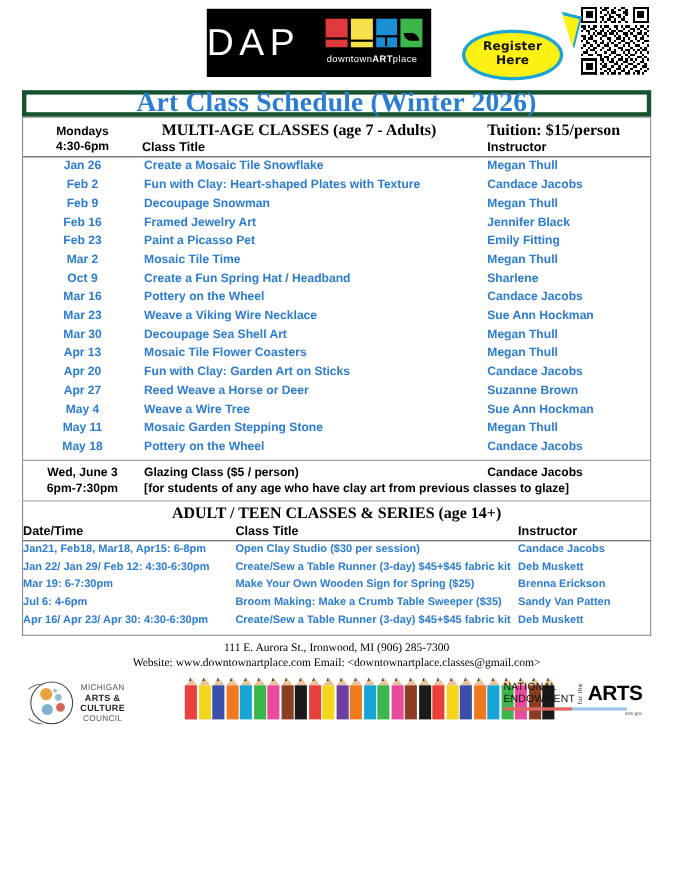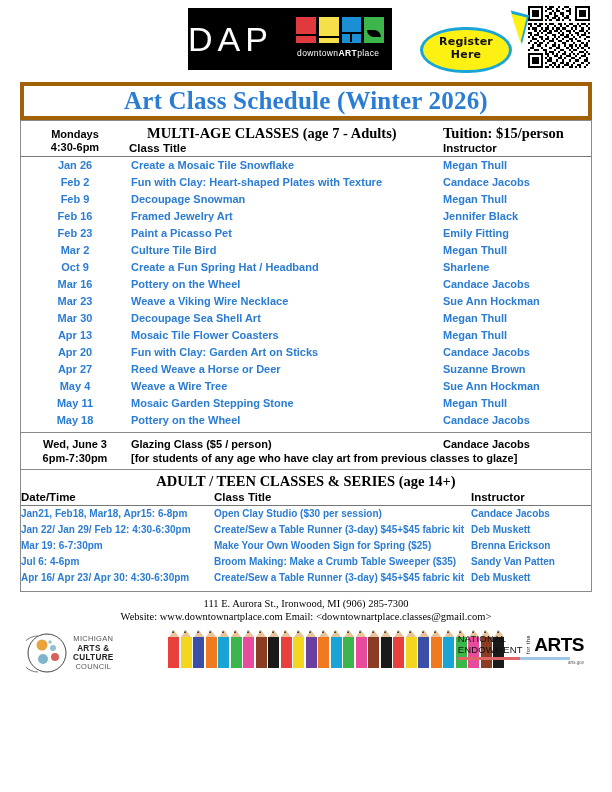--- a/index.html
+++ b/index.html
@@ -118,23 +118,23 @@
     border-right: 19px solid #18a5d6;
     border-bottom: 30px solid transparent;
     transform: rotate(14deg);
     z-index: 3;
   }
 
   
   .title-banner {
     position: relative;
     margin: 2px 20px 0 20px;
-    background: #a16207;
+    background: #14532d;
     padding: 4px;
-    height: 38px;
+    height: 24px;
     z-index: 6;
   }
   .title-inner {
     background: #ffffff;
     height: 100%;
     display: flex;
     align-items: center;
     justify-content: center;
   }
   .title-text {
@@ -689,21 +689,21 @@
               <td class="row-cell title">Framed Jewelry Art</td>
               <td class="row-cell instr">Jennifer Black</td>
             </tr>
             <tr>
               <td class="row-cell date">Feb 23</td>
               <td class="row-cell title">Paint a Picasso Pet</td>
               <td class="row-cell instr">Emily Fitting</td>
             </tr>
             <tr>
               <td class="row-cell date">Mar 2</td>
-              <td class="row-cell title">Culture Tile Bird</td>
+              <td class="row-cell title">Mosaic Tile Time</td>
               <td class="row-cell instr">Megan Thull</td>
             </tr>
             <tr>
               <td class="row-cell date">Oct 9</td>
               <td class="row-cell title">Create a Fun Spring Hat / Headband</td>
               <td class="row-cell instr">Sharlene</td>
             </tr>
             <tr>
               <td class="row-cell date">Mar 16</td>
               <td class="row-cell title">Pottery on the Wheel</td>

